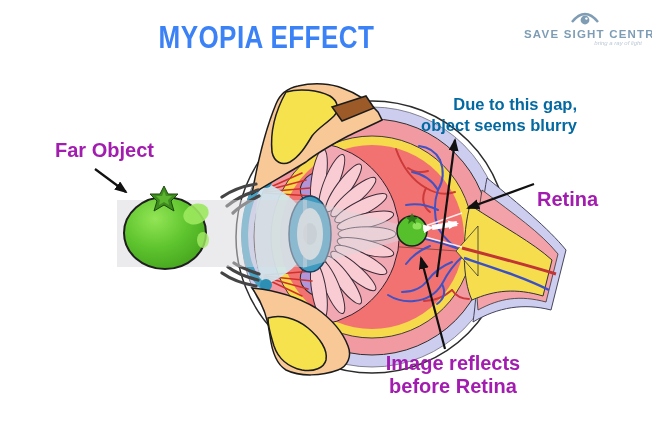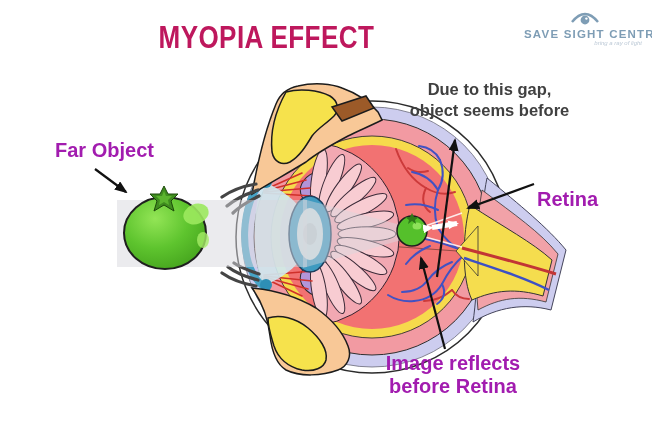--- a/index.html
+++ b/index.html
@@ -1,29 +1,29 @@
 <!DOCTYPE html>
 <html><head>
 <meta charset="utf-8">
 <style>
   html,body{margin:0;padding:0;background:#fff;}
   .stage{position:relative;width:652px;height:435px;background:#ffffff;overflow:hidden;
          font-family:"Liberation Sans",sans-serif;}
   .stage svg.diagram{position:absolute;left:0;top:0;}
   .page-title{position:absolute;left:0;top:20px;width:532px;text-align:center;
-      font-size:31px;font-weight:800;color:#be185d;letter-spacing:.5px;}
+      font-size:31px;font-weight:800;color:#3b82f6;letter-spacing:.5px;}
   .page-title span{display:inline-block;transform:scaleX(.84);transform-origin:center;}
   .logo{position:absolute;right:6px;top:10px;width:122px;text-align:center;color:#7e9db5;}
   .logo .eye{display:block;margin:0 auto 1px auto;}
   .logo .name{font-size:11.5px;font-weight:700;letter-spacing:1.2px;white-space:nowrap;}
   .logo .tagline{font-size:6px;color:#bcc9d6;text-align:right;padding-right:4px;font-style:italic;}
   .lbl{position:absolute;color:#a21caf;font-size:20px;font-weight:600;}
   .lbl-far{left:55px;top:139px;}
   .lbl-retina{left:537px;top:161px;margin-top:27px;}
-  .lbl-gap{left:402px;top:79px;width:175px;text-align:center;color:#404040;
+  .lbl-gap{left:402px;top:94px;width:175px;text-align:right;color:#0369a1;
            font-size:16.5px;font-weight:700;line-height:21px;}
   .lbl-gap div{white-space:nowrap;}
   .lbl-reflect{left:372px;top:352px;width:162px;text-align:center;line-height:23px;}
   .lbl-reflect div{white-space:nowrap;}
 </style>
 </head>
 <body>
 
 <div class="stage">
 
@@ -189,21 +189,21 @@
       <circle cx="18.4" cy="8.6" r="1.2" fill="#fff"></circle>
     </svg>
     <div class="name">SAVE SIGHT CENTRE</div>
     <div class="tagline">bring a ray of light</div>
   </div>
 
   <div class="lbl lbl-far">Far Object</div>
 
   <div class="lbl lbl-gap">
     <div>Due to this gap,</div>
-    <div>object seems before</div>
+    <div>object seems blurry</div>
   </div>
 
   <div class="lbl lbl-retina">Retina</div>
 
   <div class="lbl lbl-reflect">
     <div>Image reflects</div>
     <div>before Retina</div>
   </div>
 
 </div>

